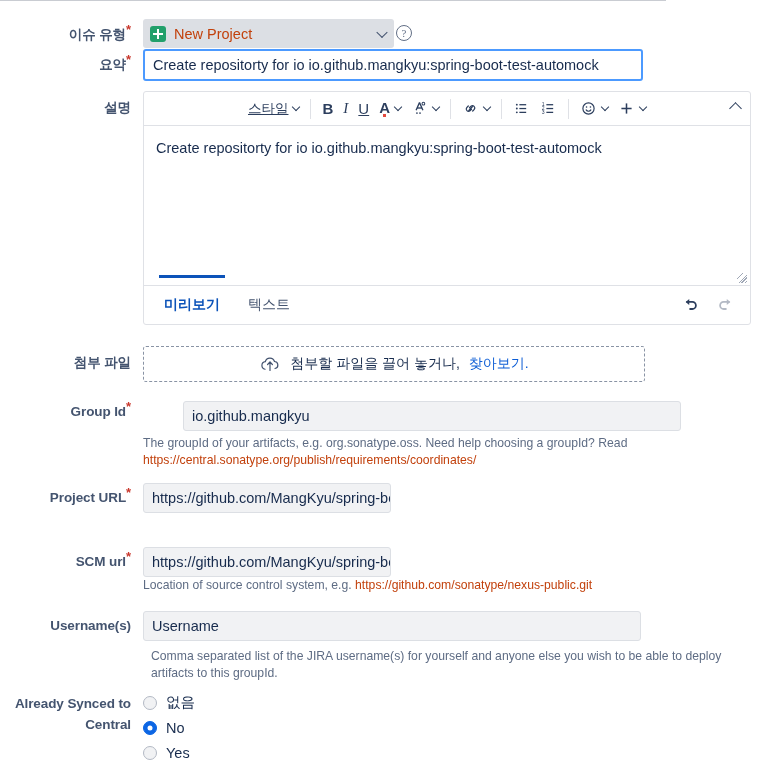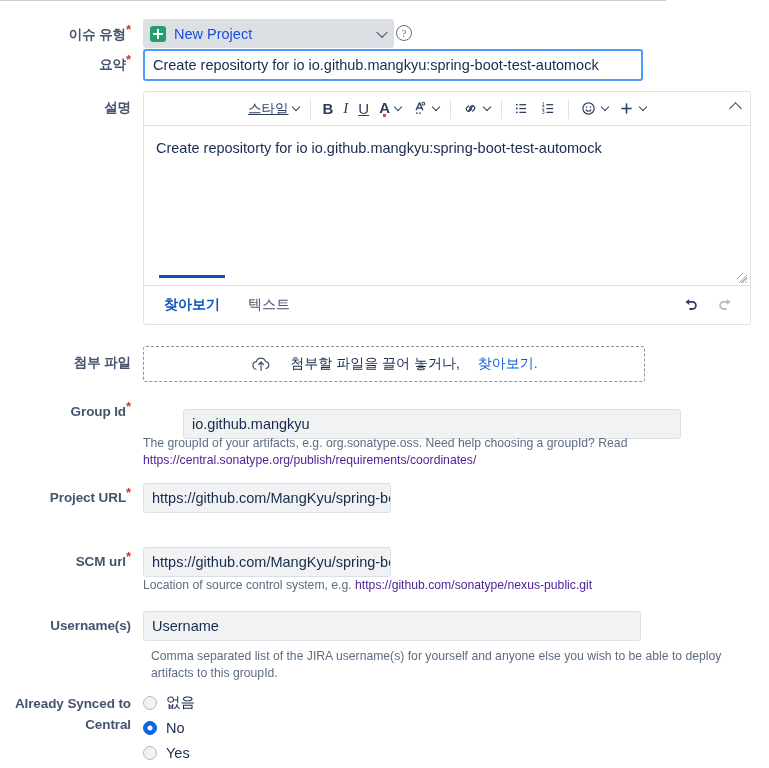--- a/index.html
+++ b/index.html
@@ -68,21 +68,21 @@
     border-radius: 3px;
     position: relative;
     flex: 0 0 auto;
     margin-right: 8px;
   }
   .type-icon::before, .type-icon::after {
     content: ""; position: absolute; background: #ffffff;
   }
   .type-icon::before { left: 7px; top: 3px; width: 2px; height: 10px; }
   .type-icon::after  { top: 7px; left: 3px; height: 2px; width: 10px; }
-  .select-text { color: #1d4ed8; font-size: 14.5px; }
+  .select-text { color: #c2410c; font-size: 14.5px; }
   .chevron {
     position: absolute; right: 8px; top: 50%;
     width: 8px; height: 8px;
     border-right: 1.8px solid #42526E;
     border-bottom: 1.8px solid #42526E;
     transform: translateY(-70%) rotate(45deg);
   }
   .help-icon {
     position: absolute; left: 396px; top: 14px;
     width: 16px; height: 16px;
@@ -181,35 +181,35 @@
   .arrow-ico { width: 18px; height: 16px; }
 
   
   .dropzone {
     width: 502px; height: 36px;
     border: 1px dashed #8993A4;
     border-radius: 3px;
     display: flex;
     align-items: center;
     justify-content: center;
-    gap: 18px;
+    gap: 9px;
     font-size: 14px;
     color: #172B4D;
   }
   .link { color: #0B5CD5; }
 
   
   .hint {
     position: absolute; left: 143px;
     color: #5E6C84;
     font-size: 12.2px;
     line-height: 17px;
     max-width: 600px;
   }
-  .hint a { color: #4c1d95; text-decoration: none; }
+  .hint a { color: #c2410c; text-decoration: none; }
 
   
   .radio-row { display: flex; align-items: center; height: 25px; }
   .radio {
     width: 14px; height: 14px;
     border-radius: 50%;
     border: 1.5px solid #B3B9C4;
     background: #F1F2F4;
     margin-right: 9px;
     flex: 0 0 auto;
@@ -331,21 +331,21 @@
             <div class="collapse-chev"></div>
           </div>
         </div>
 
         <div class="editor-body">
           <div class="editor-text">Create repositorty for io io.github.mangkyu:spring-boot-test-automock</div>
           <div class="grip"></div>
         </div>
 
         <div class="editor-tabs">
-          <div class="etab active">찾아보기</div>
+          <div class="etab active">미리보기</div>
           <div class="etab">텍스트</div>
           <div class="undo-redo">
             <svg class="arrow-ico" viewBox="0 0 20 18">
               <path d="M5.5 5.5 H11.5 a4 4 0 0 1 0 8 H9" stroke="#2C3E5D" stroke-width="2" fill="none" stroke-linecap="round"></path>
               <path d="M8 2.2 L4 5.6 L8 9" fill="#2C3E5D"></path>
             </svg>
             <svg class="arrow-ico" viewBox="0 0 20 18">
               <path d="M14.5 5.5 H8.5 a4 4 0 0 0 0 8 H11" stroke="#B3B9C4" stroke-width="2" fill="none" stroke-linecap="round"></path>
               <path d="M12 2.2 L16 5.6 L12 9" fill="#B3B9C4"></path>
             </svg>
@@ -365,21 +365,21 @@
           <path d="M12 16.5 V7.6 M12 7.2 L9.4 10 M12 7.2 L14.6 10" stroke="#42526E" stroke-width="1.3" fill="none" stroke-linecap="round"></path>
         </svg>
         <span>첨부할 파일을 끌어 놓거나,</span>
         <span class="link">찾아보기.</span>
       </div>
     </div>
   </div>
 
   <div class="row" style="top:396px;">
     <div class="label" style="top:7px;"><span>Group Id</span><span class="req">*</span></div>
-    <div class="field" style="top:12px;padding-left:40px;">
+    <div class="field" style="top:4px;padding-left:40px;">
       <div class="input" style="width:498px;">io.github.mangkyu</div>
     </div>
   </div>
   <div class="hint" style="top:434px;width:600px;">
     <span>The groupId of your artifacts, e.g. org.sonatype.oss. Need help choosing a groupId? Read</span><br>
     <a href="#">https://central.sonatype.org/publish/requirements/coordinates/</a>
   </div>
 
   <div class="row" style="top:482px;">
     <div class="label" style="top:7px;"><span>Project URL</span><span class="req">*</span></div>

